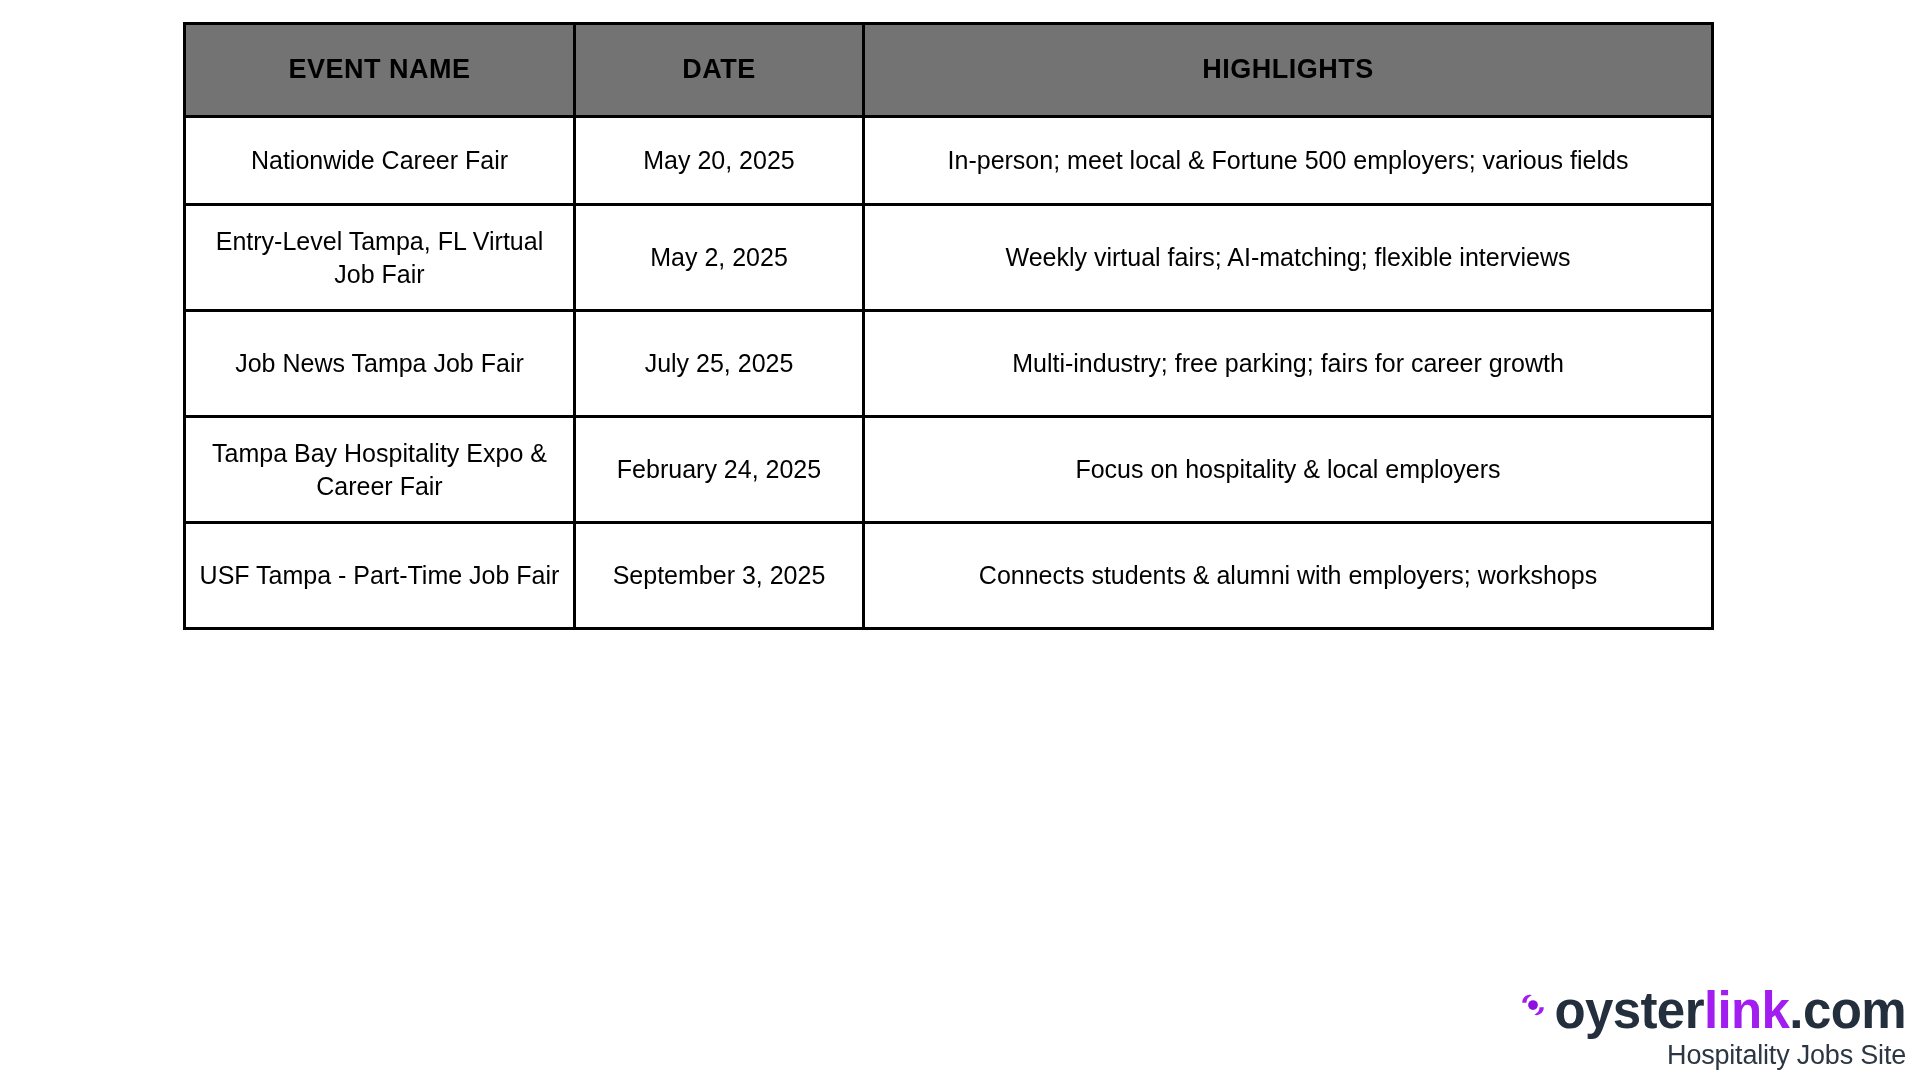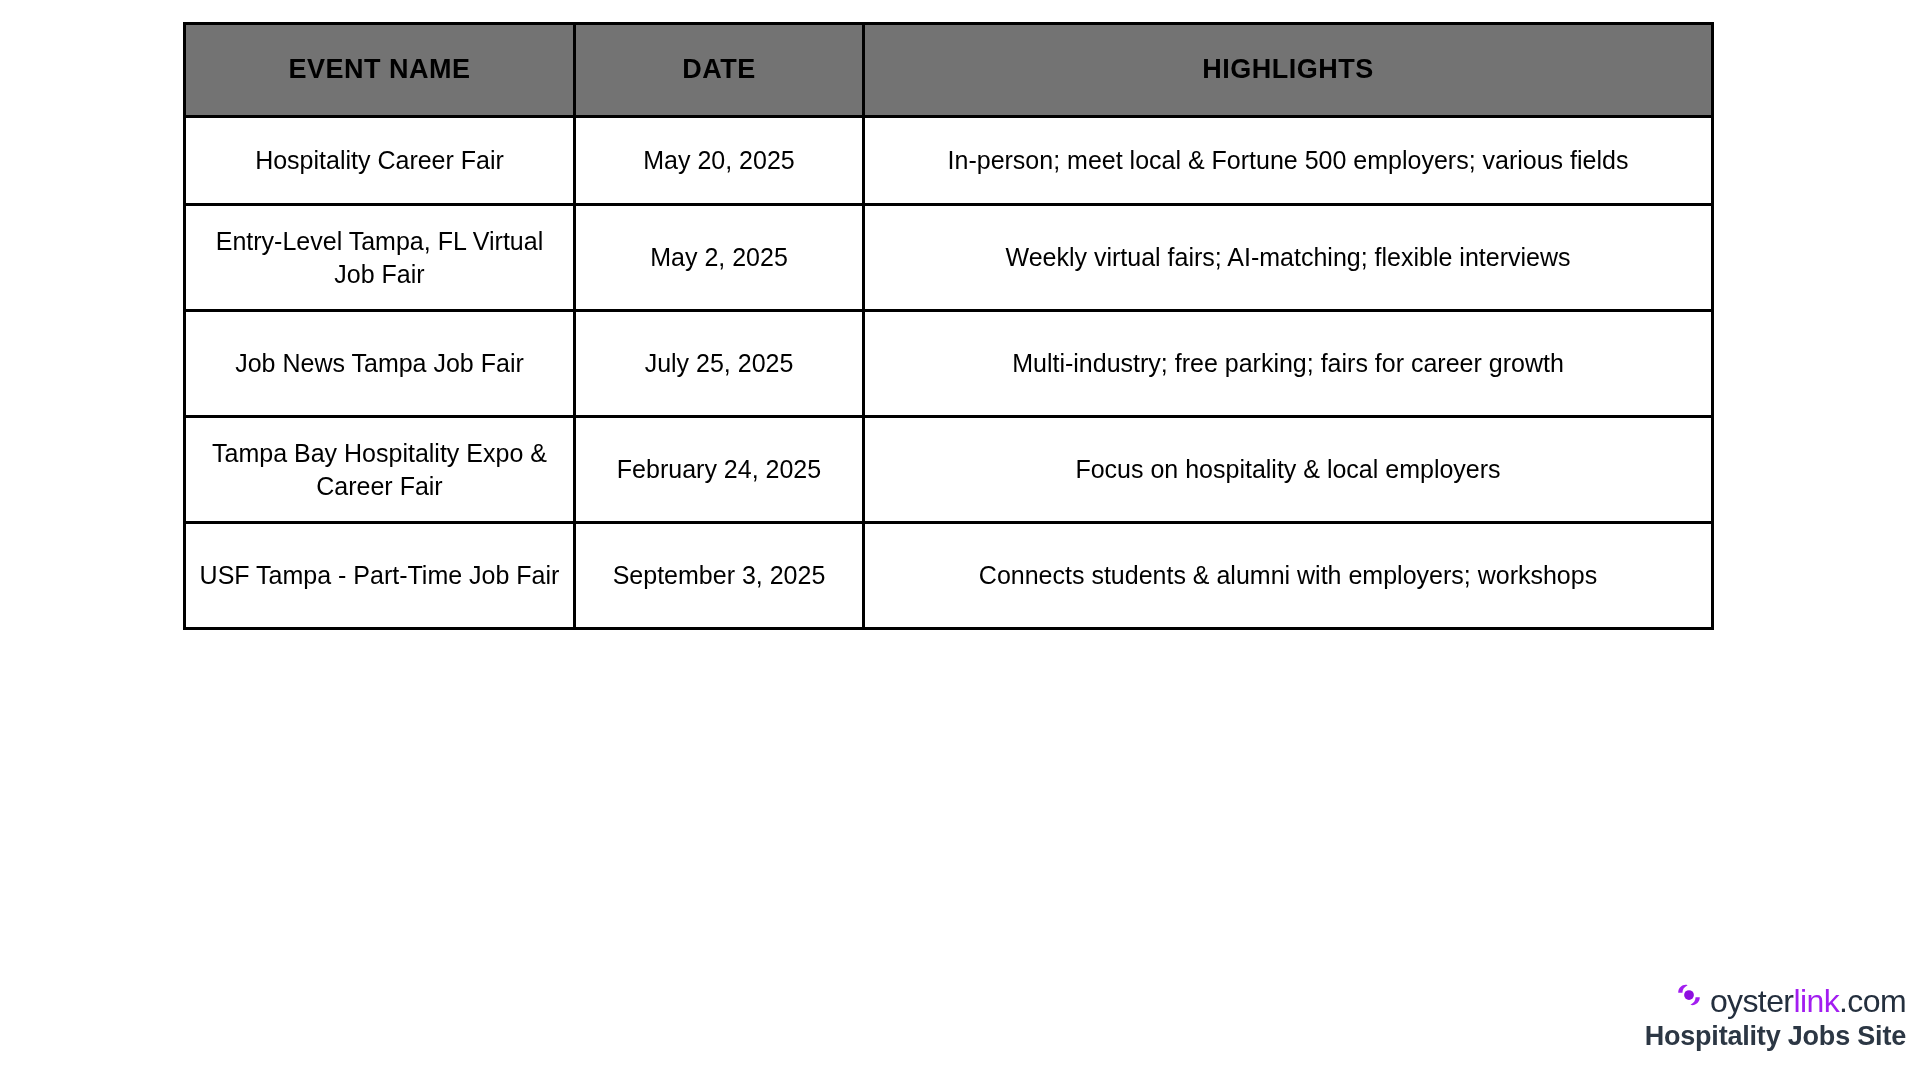--- a/index.html
+++ b/index.html
@@ -92,32 +92,32 @@
 
   .logo-mark {
     display: inline-block;
     width: 30px;
     height: 30px;
     position: relative;
     top: -6px;
   }
 
   .logo-word {
-    font-size: 32px;
-    font-weight: normal;
+    font-size: 51px;
+    font-weight: bold;
     letter-spacing: -0.6px;
   }
   .logo-word .seg-oyster { color: #242f3e; }
   .logo-word .seg-link   { color: #a21df0; }
   .logo-word .seg-com    { color: #242f3e; }
 
   .logo-tagline {
     margin-top: 6px;
     font-size: 27px;
-    font-weight: bold;
+    font-weight: normal;
     color: #2c3744;
     letter-spacing: -0.2px;
   }
 </style>
 </head>
 <body>
 
 <div class="page">
 
   <div class="table-wrap">
@@ -129,21 +129,21 @@
       </colgroup>
       <thead>
         <tr>
           <th>EVENT NAME</th>
           <th>DATE</th>
           <th>HIGHLIGHTS</th>
         </tr>
       </thead>
       <tbody>
         <tr>
-          <td class="cell-name">Hospitality Career Fair</td>
+          <td class="cell-name">Nationwide Career Fair</td>
           <td class="cell-date">May 20, 2025</td>
           <td class="cell-high">In-person; meet local &amp; Fortune 500 employers; various fields</td>
         </tr>
         <tr class="tall">
           <td class="cell-name">Entry-Level Tampa, FL Virtual Job Fair</td>
           <td class="cell-date">May 2, 2025</td>
           <td class="cell-high">Weekly virtual fairs; AI-matching; flexible interviews</td>
         </tr>
         <tr class="tall">
           <td class="cell-name">Job News Tampa Job Fair</td>

